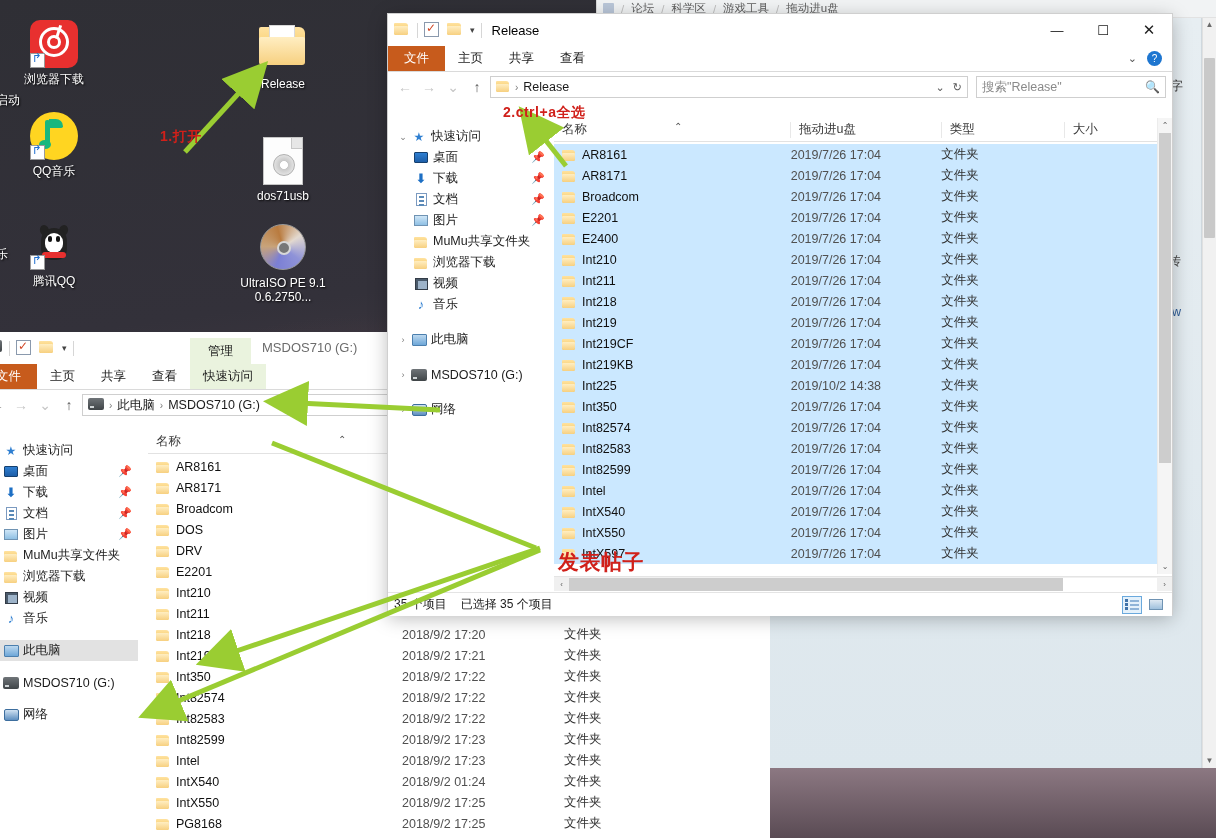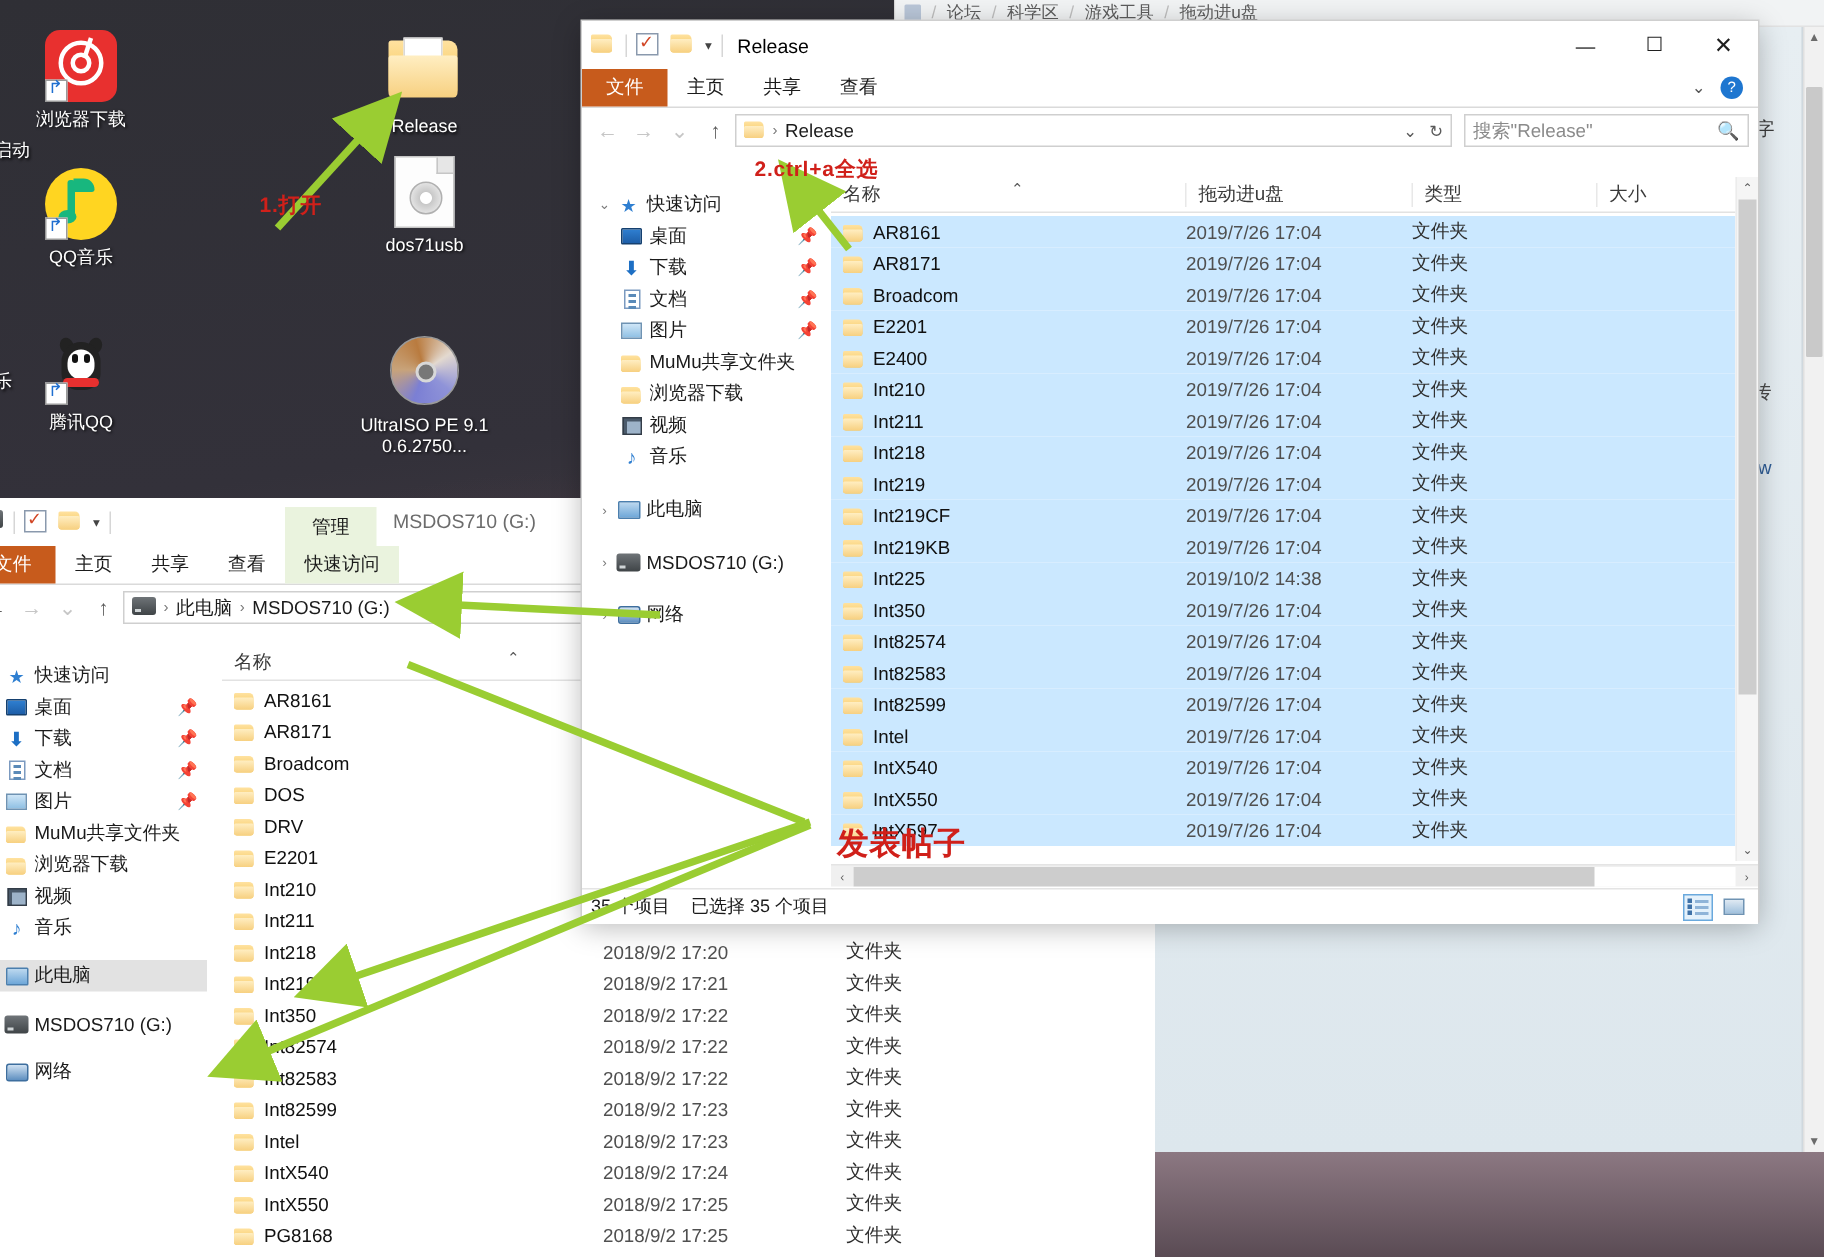--- a/index.html
+++ b/index.html
@@ -326,21 +326,21 @@
     <div class="glyph">
       <div class="ic-folder">
           <div class="back"></div>
           <div class="paper"></div>
           <div class="front"></div>
         </div>
     </div>
     <div class="lbl">Release</div>
   </div>
 
-  <div class="dicon" style="left:237px;top:104px">
+  <div class="dicon" style="left:237px;top:137px">
     <div class="glyph">
       <div class="ic-iso">
           <div class="fold"></div>
           <div class="disc"></div>
         </div>
     </div>
     <div class="lbl">dos71usb</div>
   </div>
 
   <div class="dicon" style="left:237px;top:224px">
@@ -662,21 +662,21 @@
         <span class="tp" style="width:132px">文件夹</span>
       </div>
       <div class="row">
         <span class="nm" style="width:254px">
           <span class="sf">
             <span class="b"></span>
             <span class="f"></span>
           </span>
           <span>IntX540</span>
         </span>
-        <span class="dt" style="width:162px">2018/9/2 17:24</span>
+        <span class="dt" style="width:162px">2018/9/2 01:24</span>
         <span class="tp" style="width:132px">文件夹</span>
       </div>
       <div class="row">
         <span class="nm" style="width:254px">
           <span class="sf">
             <span class="b"></span>
             <span class="f"></span>
           </span>
           <span>IntX550</span>
         </span>
@@ -1143,16 +1143,16 @@
   </defs>
   <path d="M185,152 L258,72" stroke="#9acd32" stroke-width="5" fill="none" marker-end="url(#ah)"></path>
   <path d="M566,166 L528,118" stroke="#9acd32" stroke-width="5" fill="none" marker-end="url(#ah)"></path>
   <path d="M272,443 L536,548" stroke="#9acd32" stroke-width="5" fill="none"></path>
   <path d="M540,548 L210,660" stroke="#9acd32" stroke-width="5" fill="none" marker-end="url(#ah)"></path>
   <path d="M540,550 L152,712" stroke="#9acd32" stroke-width="5" fill="none" marker-end="url(#ah)"></path>
   <path d="M440,410 L278,402" stroke="#9acd32" stroke-width="5" fill="none" marker-end="url(#ah)"></path>
 </svg>
 
 <div id="annolayer">
-    <div class="anno sm" style="left: 160px; top: 128px; margin-left: 13px;">1.打开</div>
+    <div class="anno sm" style="left: 160px; top: 128px;">1.打开</div>
     <div class="anno sm" style="left: 503px; top: 104px;">2.ctrl+a全选</div>
     <div class="anno big" style="left: 558px; top: 548px;">发表帖子</div>
   </div>
 
 </body></html>

